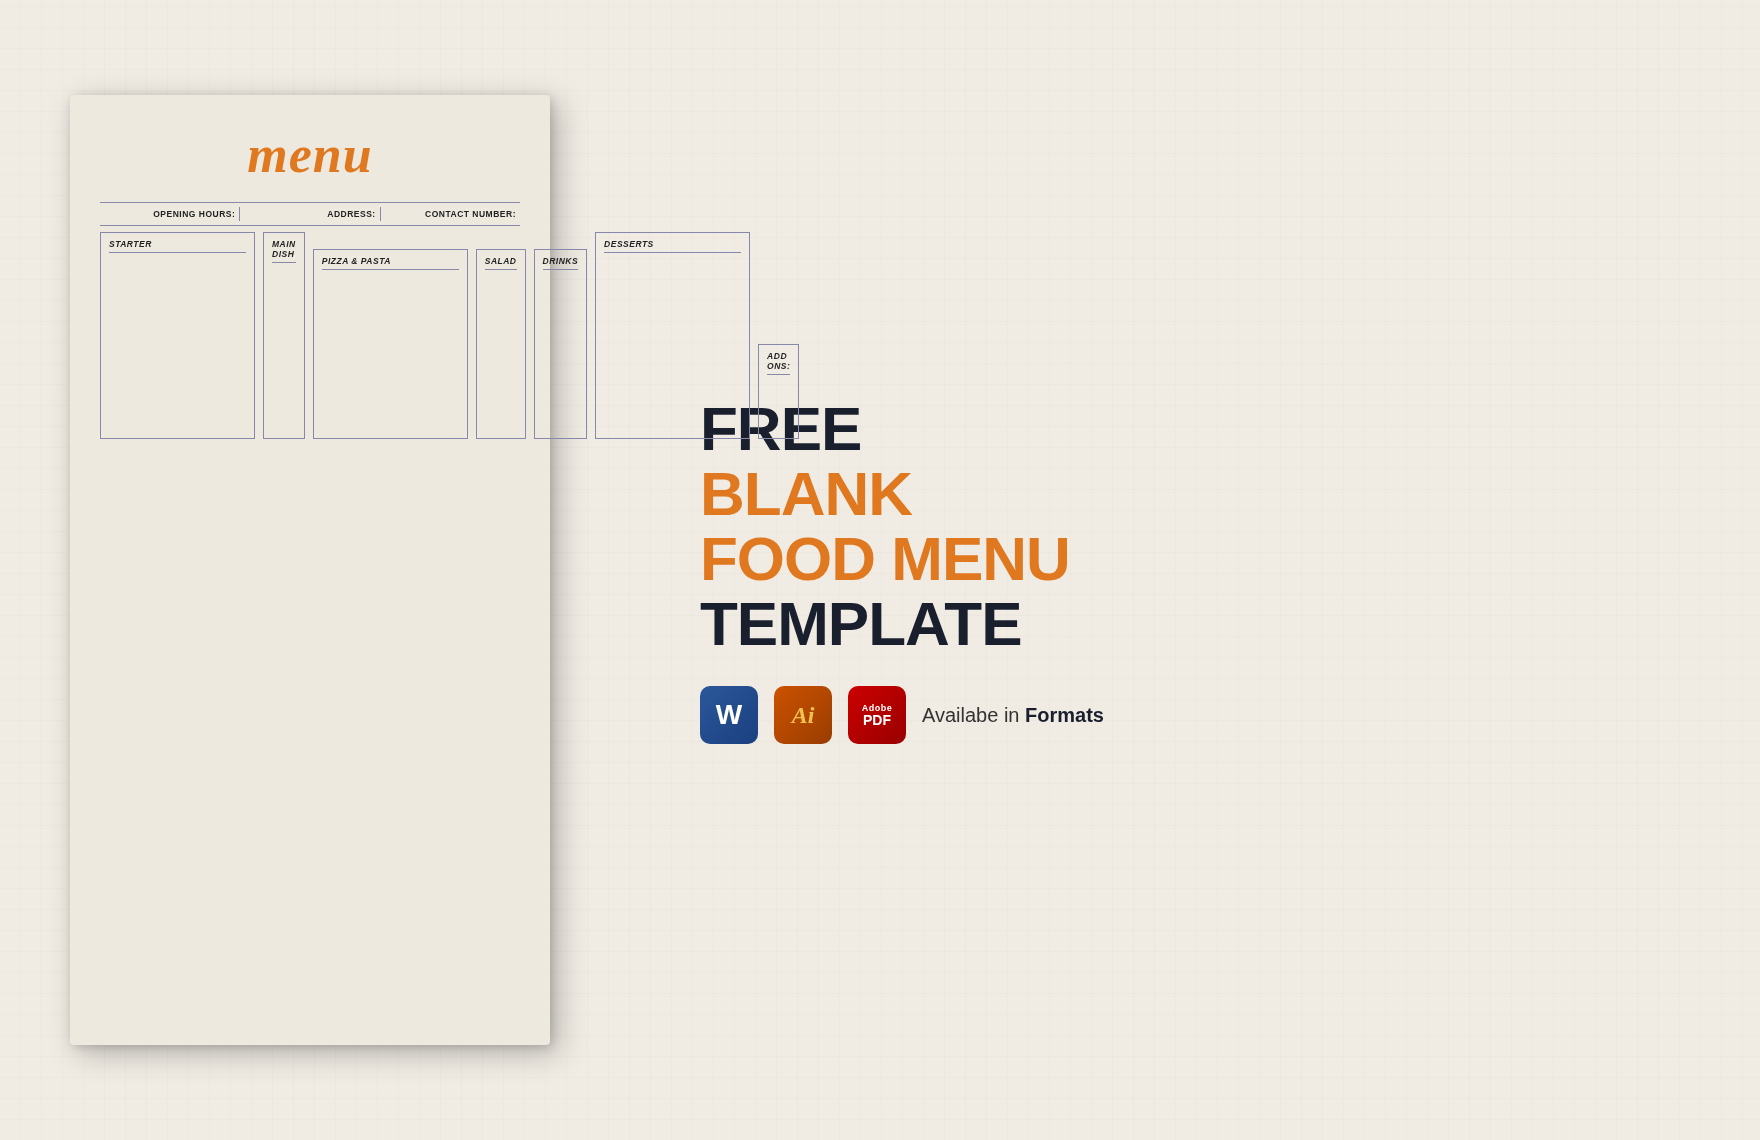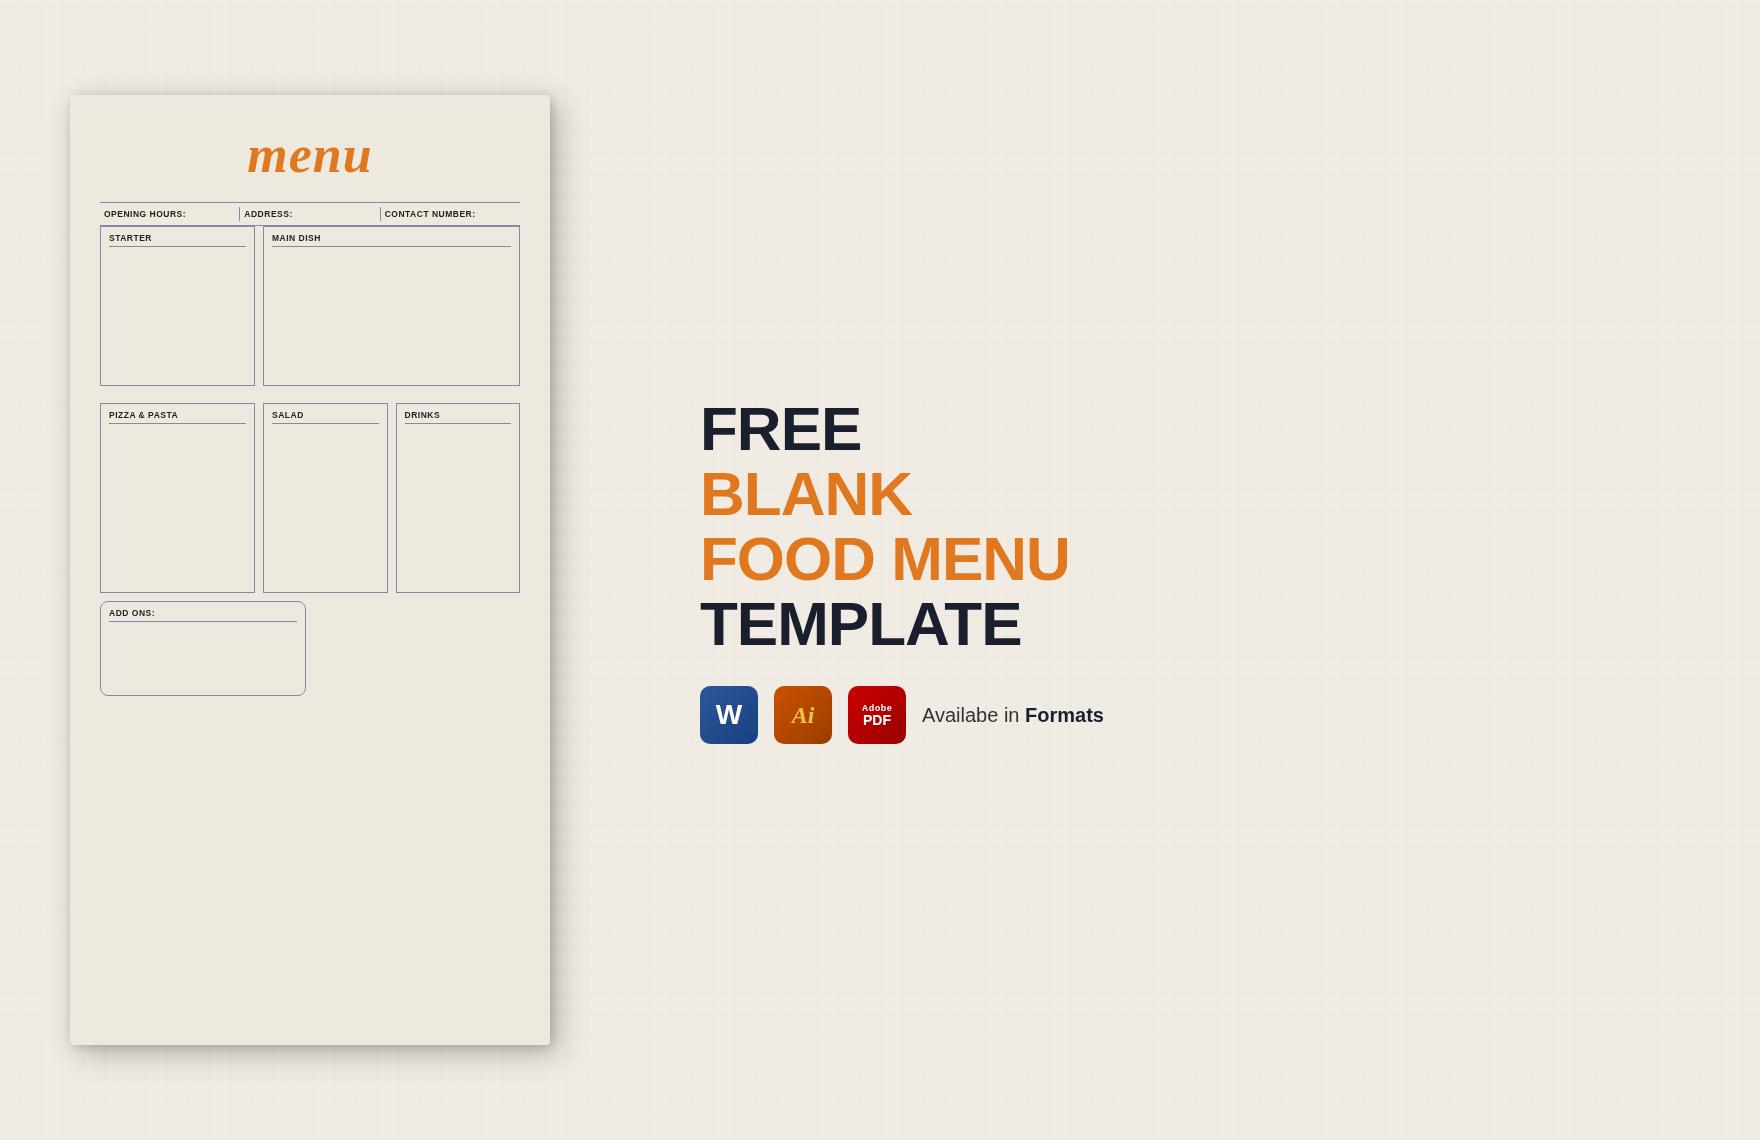--- a/index.html
+++ b/index.html
@@ -45,43 +45,45 @@
       font-style: italic;
       margin-bottom: 18px;
       letter-spacing: 1px;
     }
 
     .menu-info-row {
       display: flex;
       border-top: 1.5px solid #8888aa;
       border-bottom: 1.5px solid #8888aa;
       padding: 4px 0;
-      margin-bottom: 0;
+      margin-bottom: 6px;
       font-size: 9px;
       color: #333;
       letter-spacing: 0.5px;
+      text-align: right;
     }
 
     .menu-info-cell {
       flex: 1;
       padding: 2px 4px;
       border-right: 1px solid #8888aa;
       font-weight: bold;
       font-size: 8.5px;
       color: #222;
     }
 
     .menu-info-cell:last-child {
       border-right: none;
     }
 
     .menu-grid {
       display: flex;
-      flex-direction: column;
-      gap: 0;
+      flex-direction: row;
+      gap: 8px;
+      font-style: italic;
     }
 
     .menu-row {
       display: flex;
       gap: 8px;
     }
 
     .menu-box {
       border: 1.5px solid #8888aa;
       padding: 6px 8px;
@@ -248,23 +250,26 @@
         </div>
         <div class="menu-box tall" style="flex: 1;">
           <div class="menu-box-label">SALAD</div>
         </div>
         <div class="menu-box tall" style="flex: 1;">
           <div class="menu-box-label">DRINKS</div>
         </div>
       </div>
 
       <div class="menu-row">
+        <div class="menu-box short" style="flex: 0 0 155px;">
+          <div class="menu-box-label">DESSERTS</div>
+        </div>
         <div style="flex: 1; display: flex; flex-direction: column; gap: 8px;">
           <div style="flex: 1;"></div>
-          <div class="menu-box short" style="flex: 0 0 auto; min-height: 95px; border-radius: 8px;">
+          <div class="menu-box short" style="flex: 0 0 auto; min-height: 95px;">
             <div class="menu-box-label">ADD ONS:</div>
           </div>
         </div>
         <div style="flex: 1;"></div>
       </div>
     </div>
   </div>
 </div>
 
 <div class="right-section">

